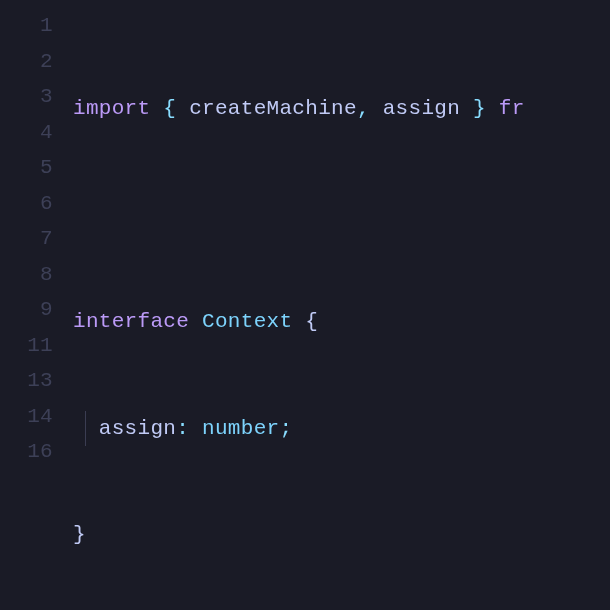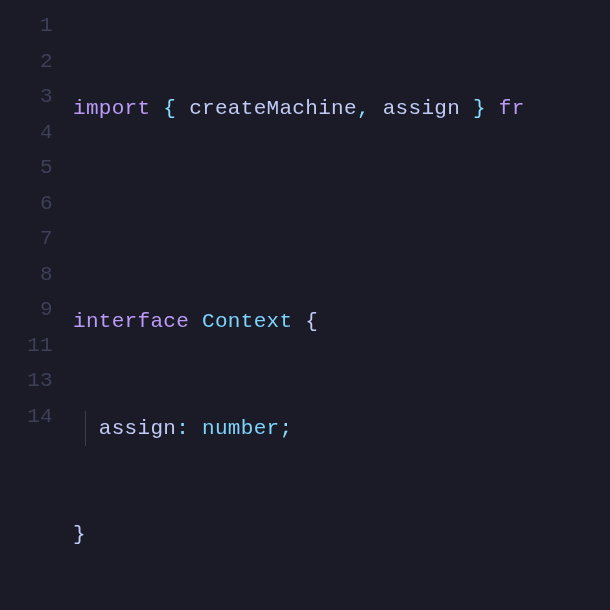--- a/index.html
+++ b/index.html
@@ -65,20 +65,21 @@
     <span class="ln">3</span>
     <span class="ln">4</span>
     <span class="ln">5</span>
     <span class="ln">6</span>
     <span class="ln">7</span>
     <span class="ln">8</span>
     <span class="ln">9</span>
     <span class="ln">11</span>
     <span class="ln">13</span>
     <span class="ln">14</span>
+    <span class="ln">16</span>
   </div>
   <div class="code">
     <div class="line"><span class="kw">import</span> <span class="punct">{</span> <span class="id">createMachine</span><span class="punct">,</span> <span class="id">assign</span> <span class="punct">}</span> <span class="kw">fr</span></div>
     <div class="line"></div>
     <div class="line"><span class="kw">interface</span> <span class="type">Context</span> <span class="brace">{</span></div>
     <div class="line"><span class="indent-guide" style="left:12px"></span>  <span class="id">assign</span><span class="punct">:</span> <span class="type">number</span><span class="punct">;</span></div>
     <div class="line"><span class="brace">}</span></div>
     
     
     

